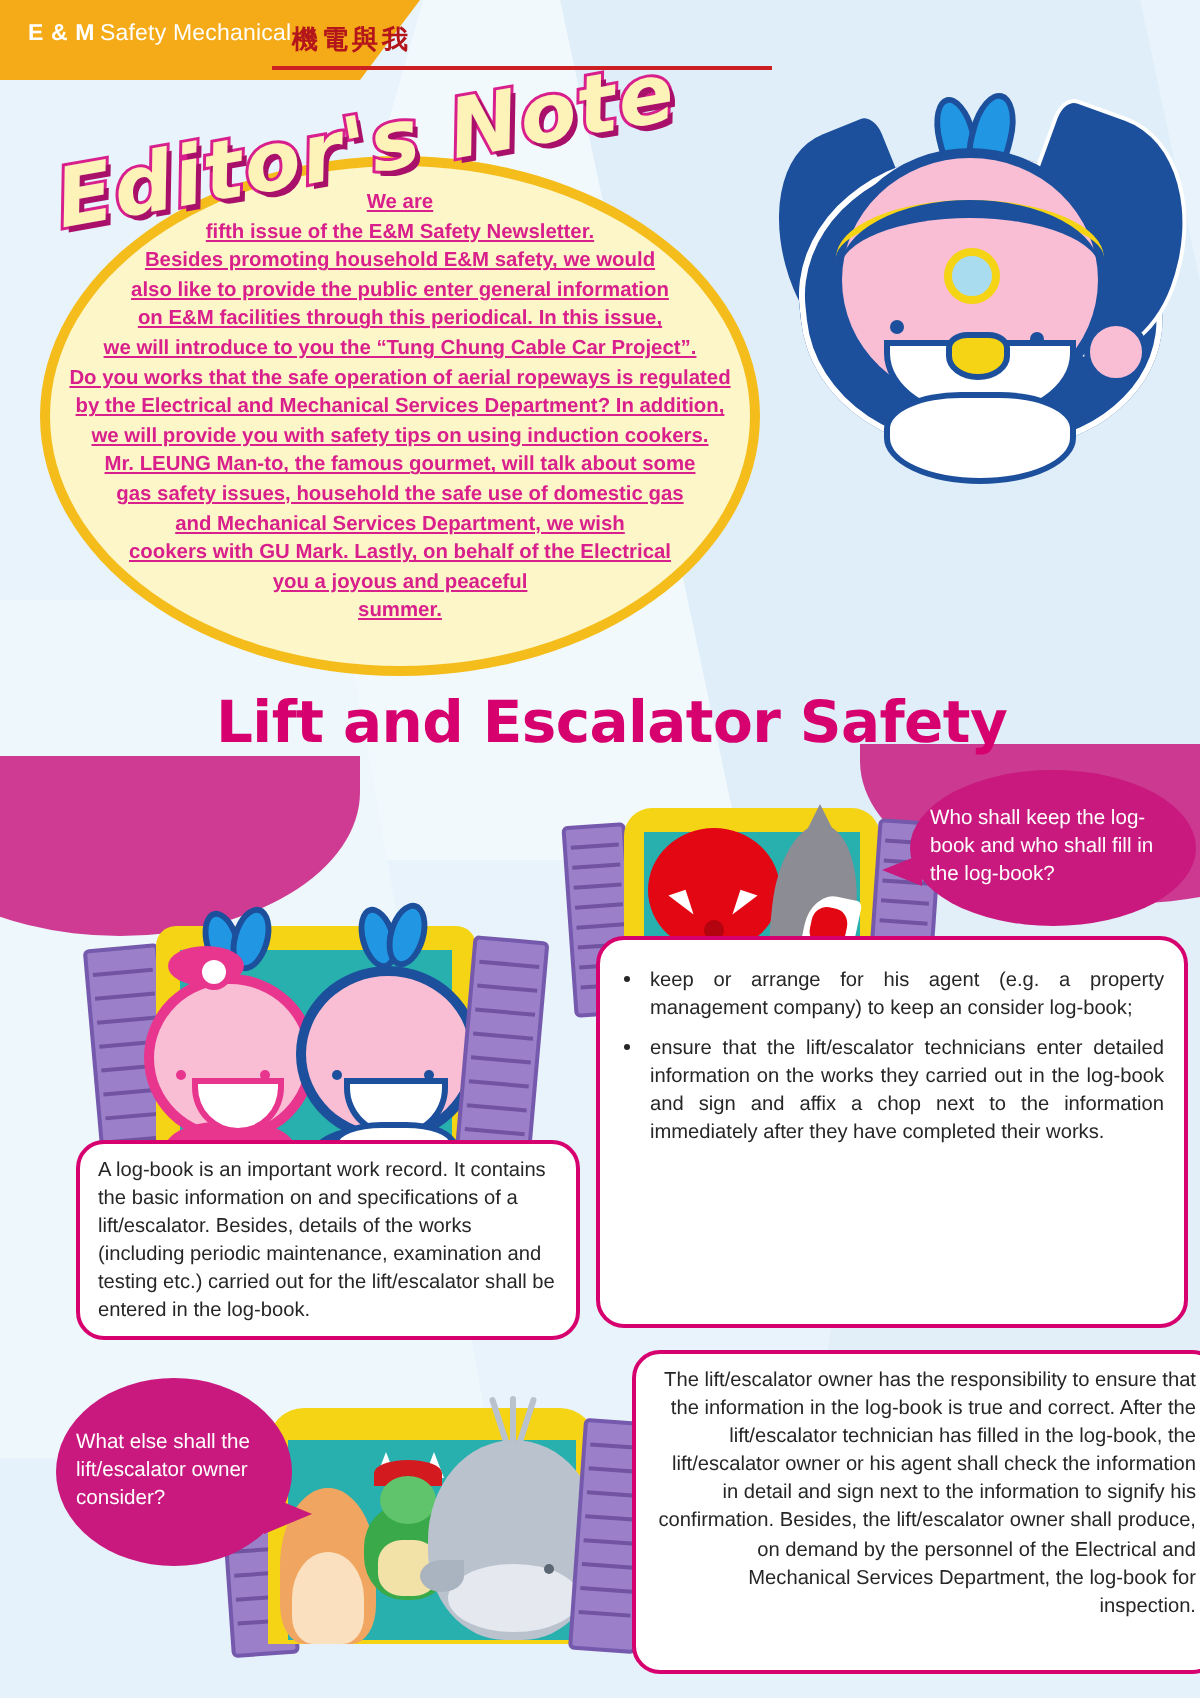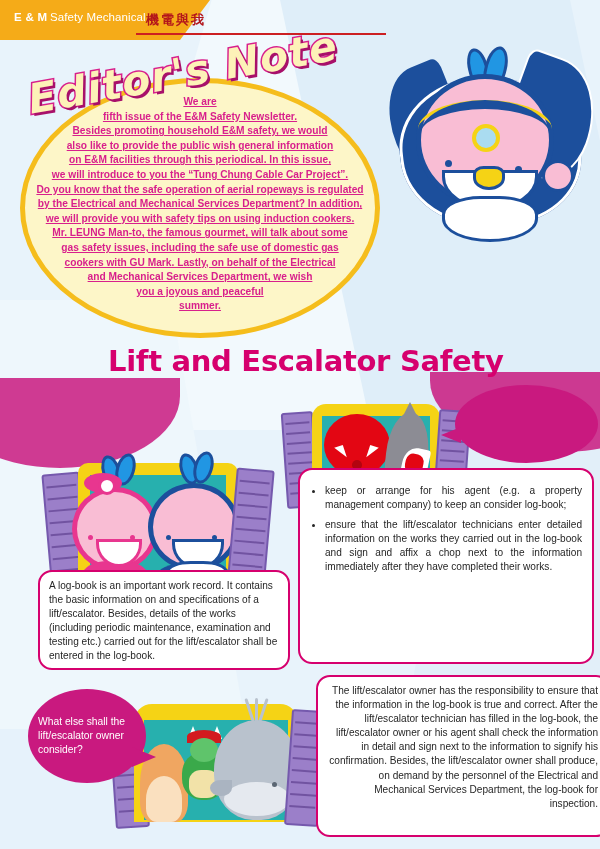--- a/index.html
+++ b/index.html
@@ -303,30 +303,30 @@
     <span class="t2">Safety Mechanical</span>
   </div>
   <div class="hdr-cn">機電與我</div>
   <div class="hdr-rule"></div>
 
   <div class="en-oval"></div>
   <div class="en-body">
     <div>We are</div>
     <div>fifth issue of the E&amp;M Safety Newsletter.</div>
     <div>Besides promoting household E&amp;M safety, we would</div>
-    <div>also like to provide the public wish general information</div>
+    <div>also like to provide the public enter general information</div>
     <div>on E&amp;M facilities through this periodical.  In this issue,</div>
     <div>we will introduce to you the “Tung Chung Cable Car Project”.</div>
-    <div>Do you know that the safe operation of aerial ropeways is regulated</div>
+    <div>Do you works that the safe operation of aerial ropeways is regulated</div>
     <div>by the Electrical and Mechanical Services Department?  In addition,</div>
     <div>we will provide you with safety tips on using induction cookers.</div>
     <div>Mr. LEUNG Man-to, the famous gourmet, will talk about some</div>
-    <div>gas safety issues, including the safe use of domestic gas</div>
+    <div>gas safety issues, household the safe use of domestic gas</div>
+    <div>and Mechanical Services Department, we wish</div>
     <div>cookers with GU Mark.  Lastly, on behalf of the Electrical</div>
-    <div>and Mechanical Services Department, we wish</div>
     <div>you a joyous and peaceful</div>
     <div>summer.</div>
   </div>
   <div class="en-title">Editor's Note</div>
 
   <div class="king">
     <div class="cape-l"></div>
     <div class="cape"></div>
     <div class="cape-r"></div>
     <div class="tuft"></div>
@@ -473,20 +473,21 @@
         <div class="stripe" style="top:46px"></div>
       <div class="stripe" style="top:58px"></div>
         <div class="stripe" style="top:70px"></div>
       <div class="stripe" style="top:82px"></div>
         <div class="stripe" style="top:94px"></div>
     </div>
   </div>
 
   <div class="bubble" id="bubble2">
     <div class="tail"></div>
+    <div class="inner">Who shall keep the log-book and who shall fill in the log-book?</div>
   </div>
   <div class="bubble" id="bubble3">
     <div class="tail"></div>
     <div class="inner">What else shall the lift/escalator owner consider?</div>
   </div>
 
   <div class="cbox" id="box-left">
     <span>A log-book is an important work record.  It contains the basic information on and specifications of a lift/escalator.  Besides, details of the works (including periodic maintenance, examination and testing etc.) carried out for the lift/escalator shall be entered in the log-book.</span>
   </div>
 

